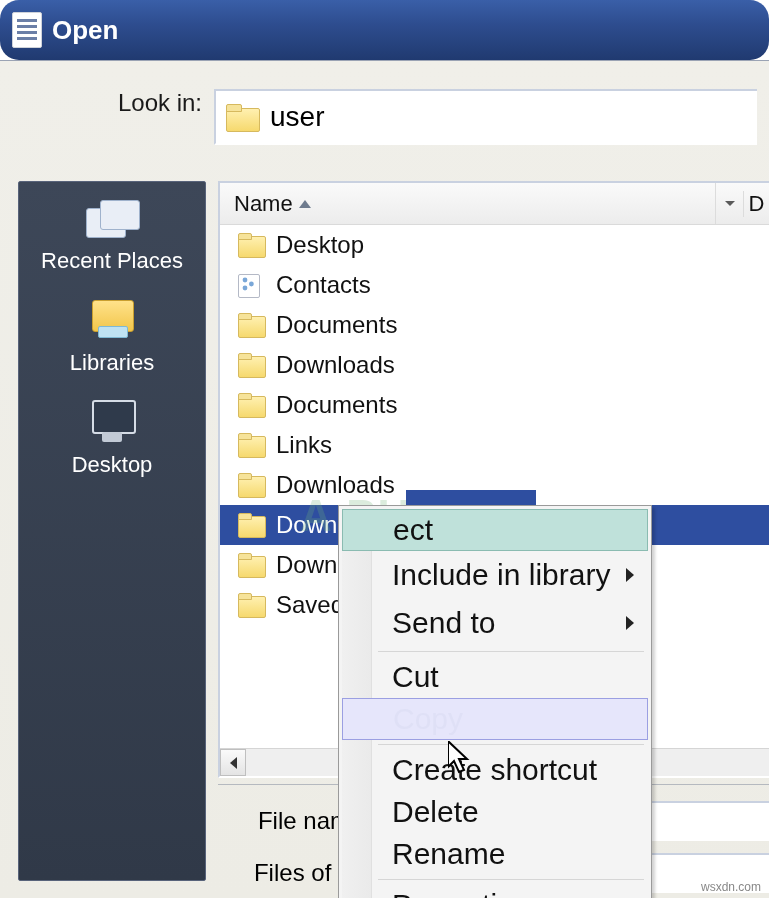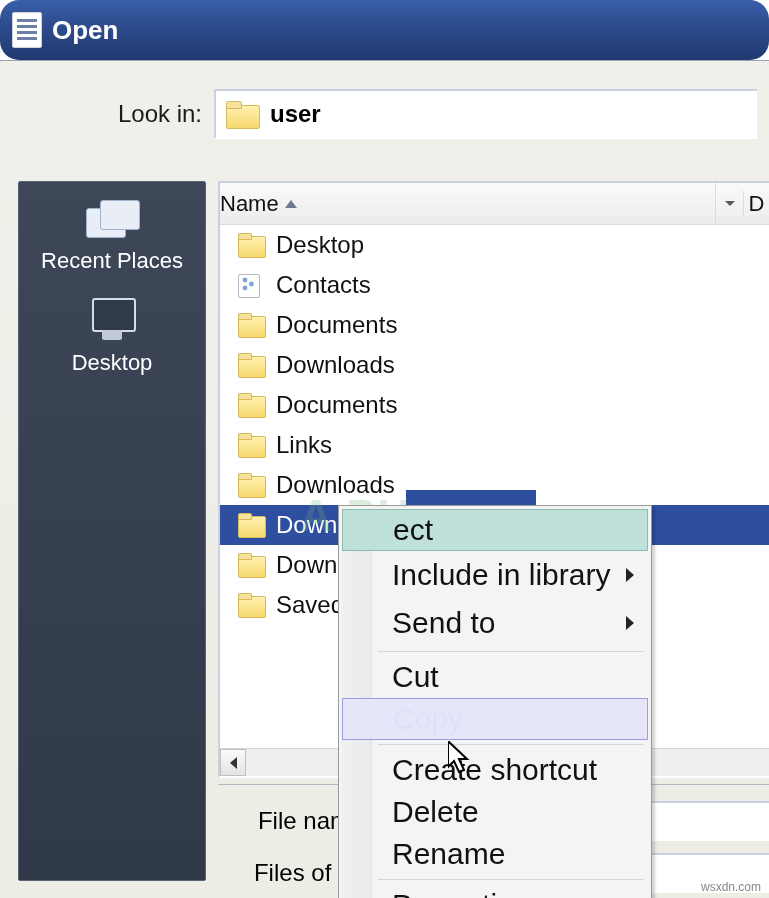--- a/index.html
+++ b/index.html
@@ -39,44 +39,42 @@
     box-shadow: 0 6px 0 #6b7fa7, 0 12px 0 #6b7fa7, 0 18px 0 #6b7fa7;
   }
   .dialog-body {
     height: 838px;
     background: linear-gradient(to bottom, #f0efe9 0%, #edece5 100%);
     position: relative;
     border-top: 1px solid #9aa3b4;
   }
   .lookin-row {
     display: flex;
-    align-items: center;
     padding: 28px 12px 0 0;
   }
   .lookin-label {
     width: 210px;
     text-align: right;
     font-size: 24px;
     color: #1a1a1a;
     padding-right: 8px;
   }
   .lookin-combo {
     flex: 1;
-    height: 50px;
+    height: 56px;
     margin-left: 4px;
     margin-right: 0;
     border-top: 2px solid #c9d1e0;
     border-left: 2px solid #c9d1e0;
     border-bottom: 2px solid #fff;
     background: #fff;
     display: flex;
     align-items: center;
     padding: 0 10px;
-    font-size: 24px;
-    font-weight: bold;
+    font-size: 28px;
   }
   .folder-ico {
     width: 32px; height: 26px;
     margin-right: 12px;
     position: relative;
   }
   .folder-ico:before {
     content: "";
     position: absolute; left: 0; top: 4px;
     width: 32px; height: 22px;
@@ -159,20 +157,21 @@
     height: 42px;
     display: flex;
     align-items: center;
     background: linear-gradient(to bottom,#fafafa,#ececec);
     border-bottom: 1px solid #dadada;
     font-size: 22px;
     color: #111;
   }
   .list-header .col-name {
     flex: 1;
+    padding-left: 14px;
     display:flex;
     align-items:center;
     gap:6px;
   }
   .sort-arrow {
     width:0; height:0;
     border-left:6px solid transparent;
     border-right:6px solid transparent;
     border-bottom:8px solid #6e7b8e;
   }
@@ -369,20 +368,24 @@
       <span>user</span>
     </div>
   </div>
 
   <div class="places-bar">
     <div class="place-item">
       <div class="pi-icon pi-recent"></div>
       <div>Recent Places</div>
     </div>
     <div class="place-item">
+      <div class="pi-icon pi-libraries"></div>
+      <div>Libraries</div>
+    </div>
+    <div class="place-item">
       <div class="pi-icon pi-computer"></div>
       <div>Desktop</div>
     </div>
   </div>
 
   <div class="list-area">
     <div class="list-header">
       <div class="col-name">
         <span>Name</span>
         <span class="sort-arrow"></span>

